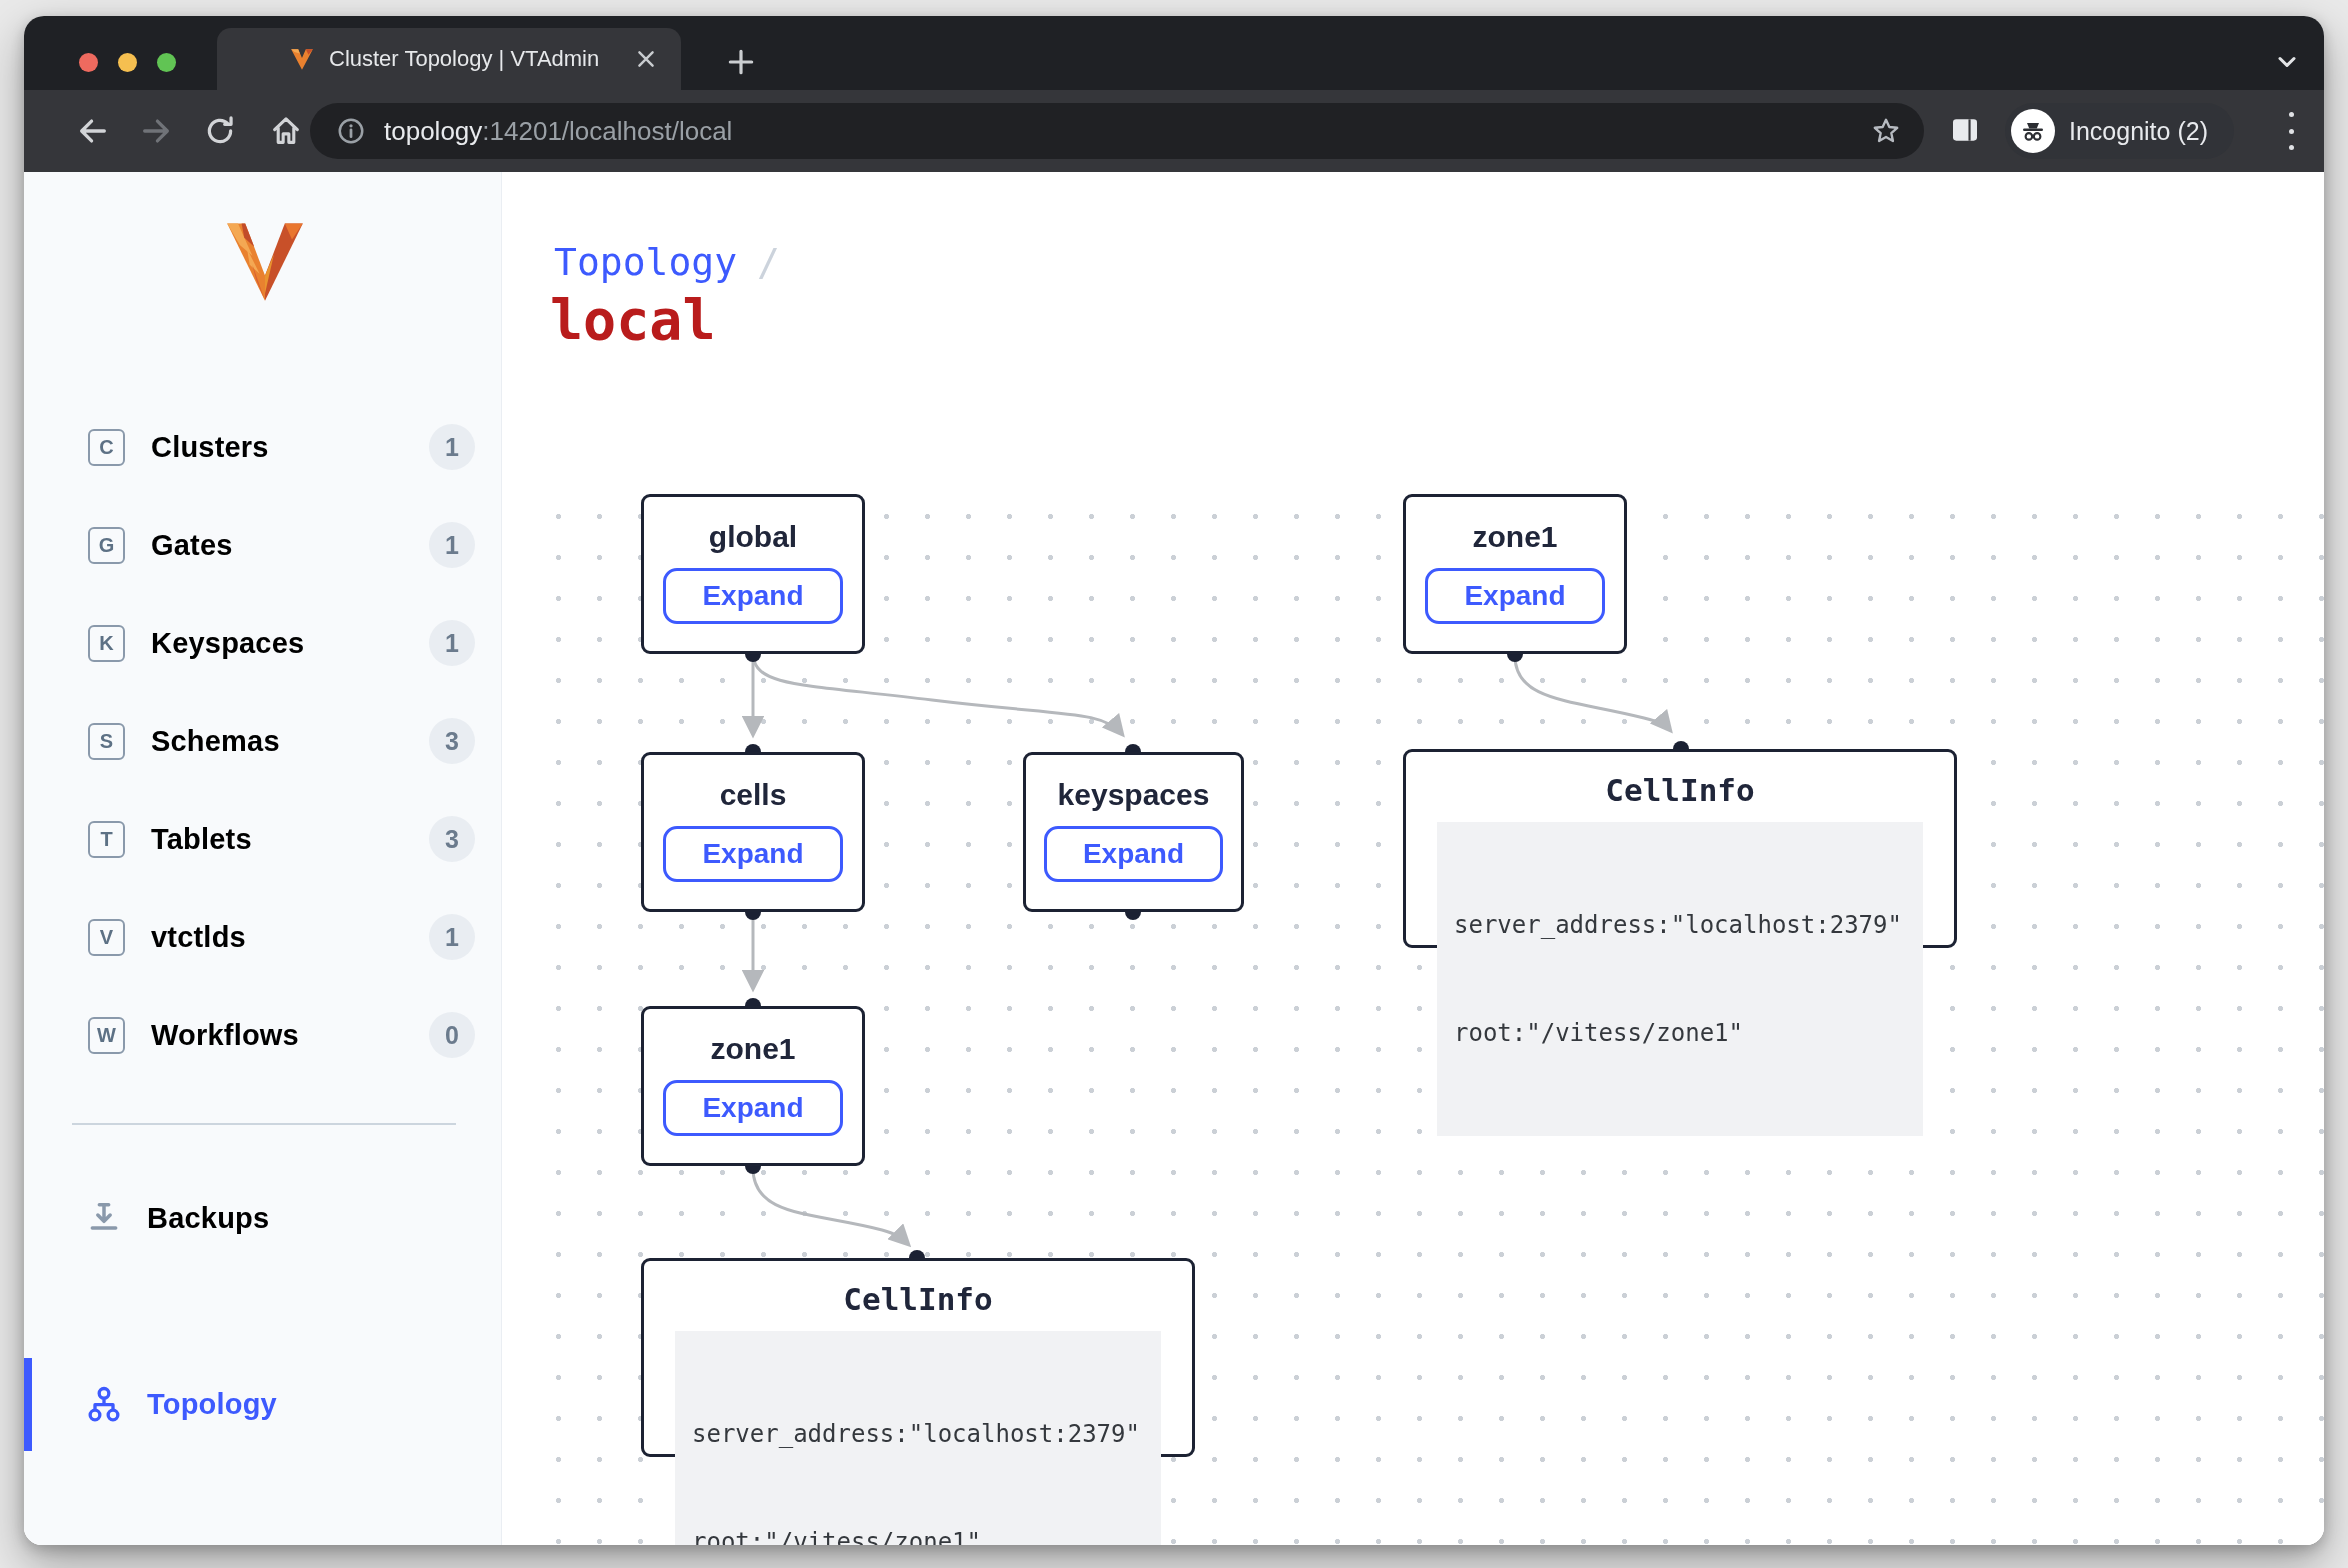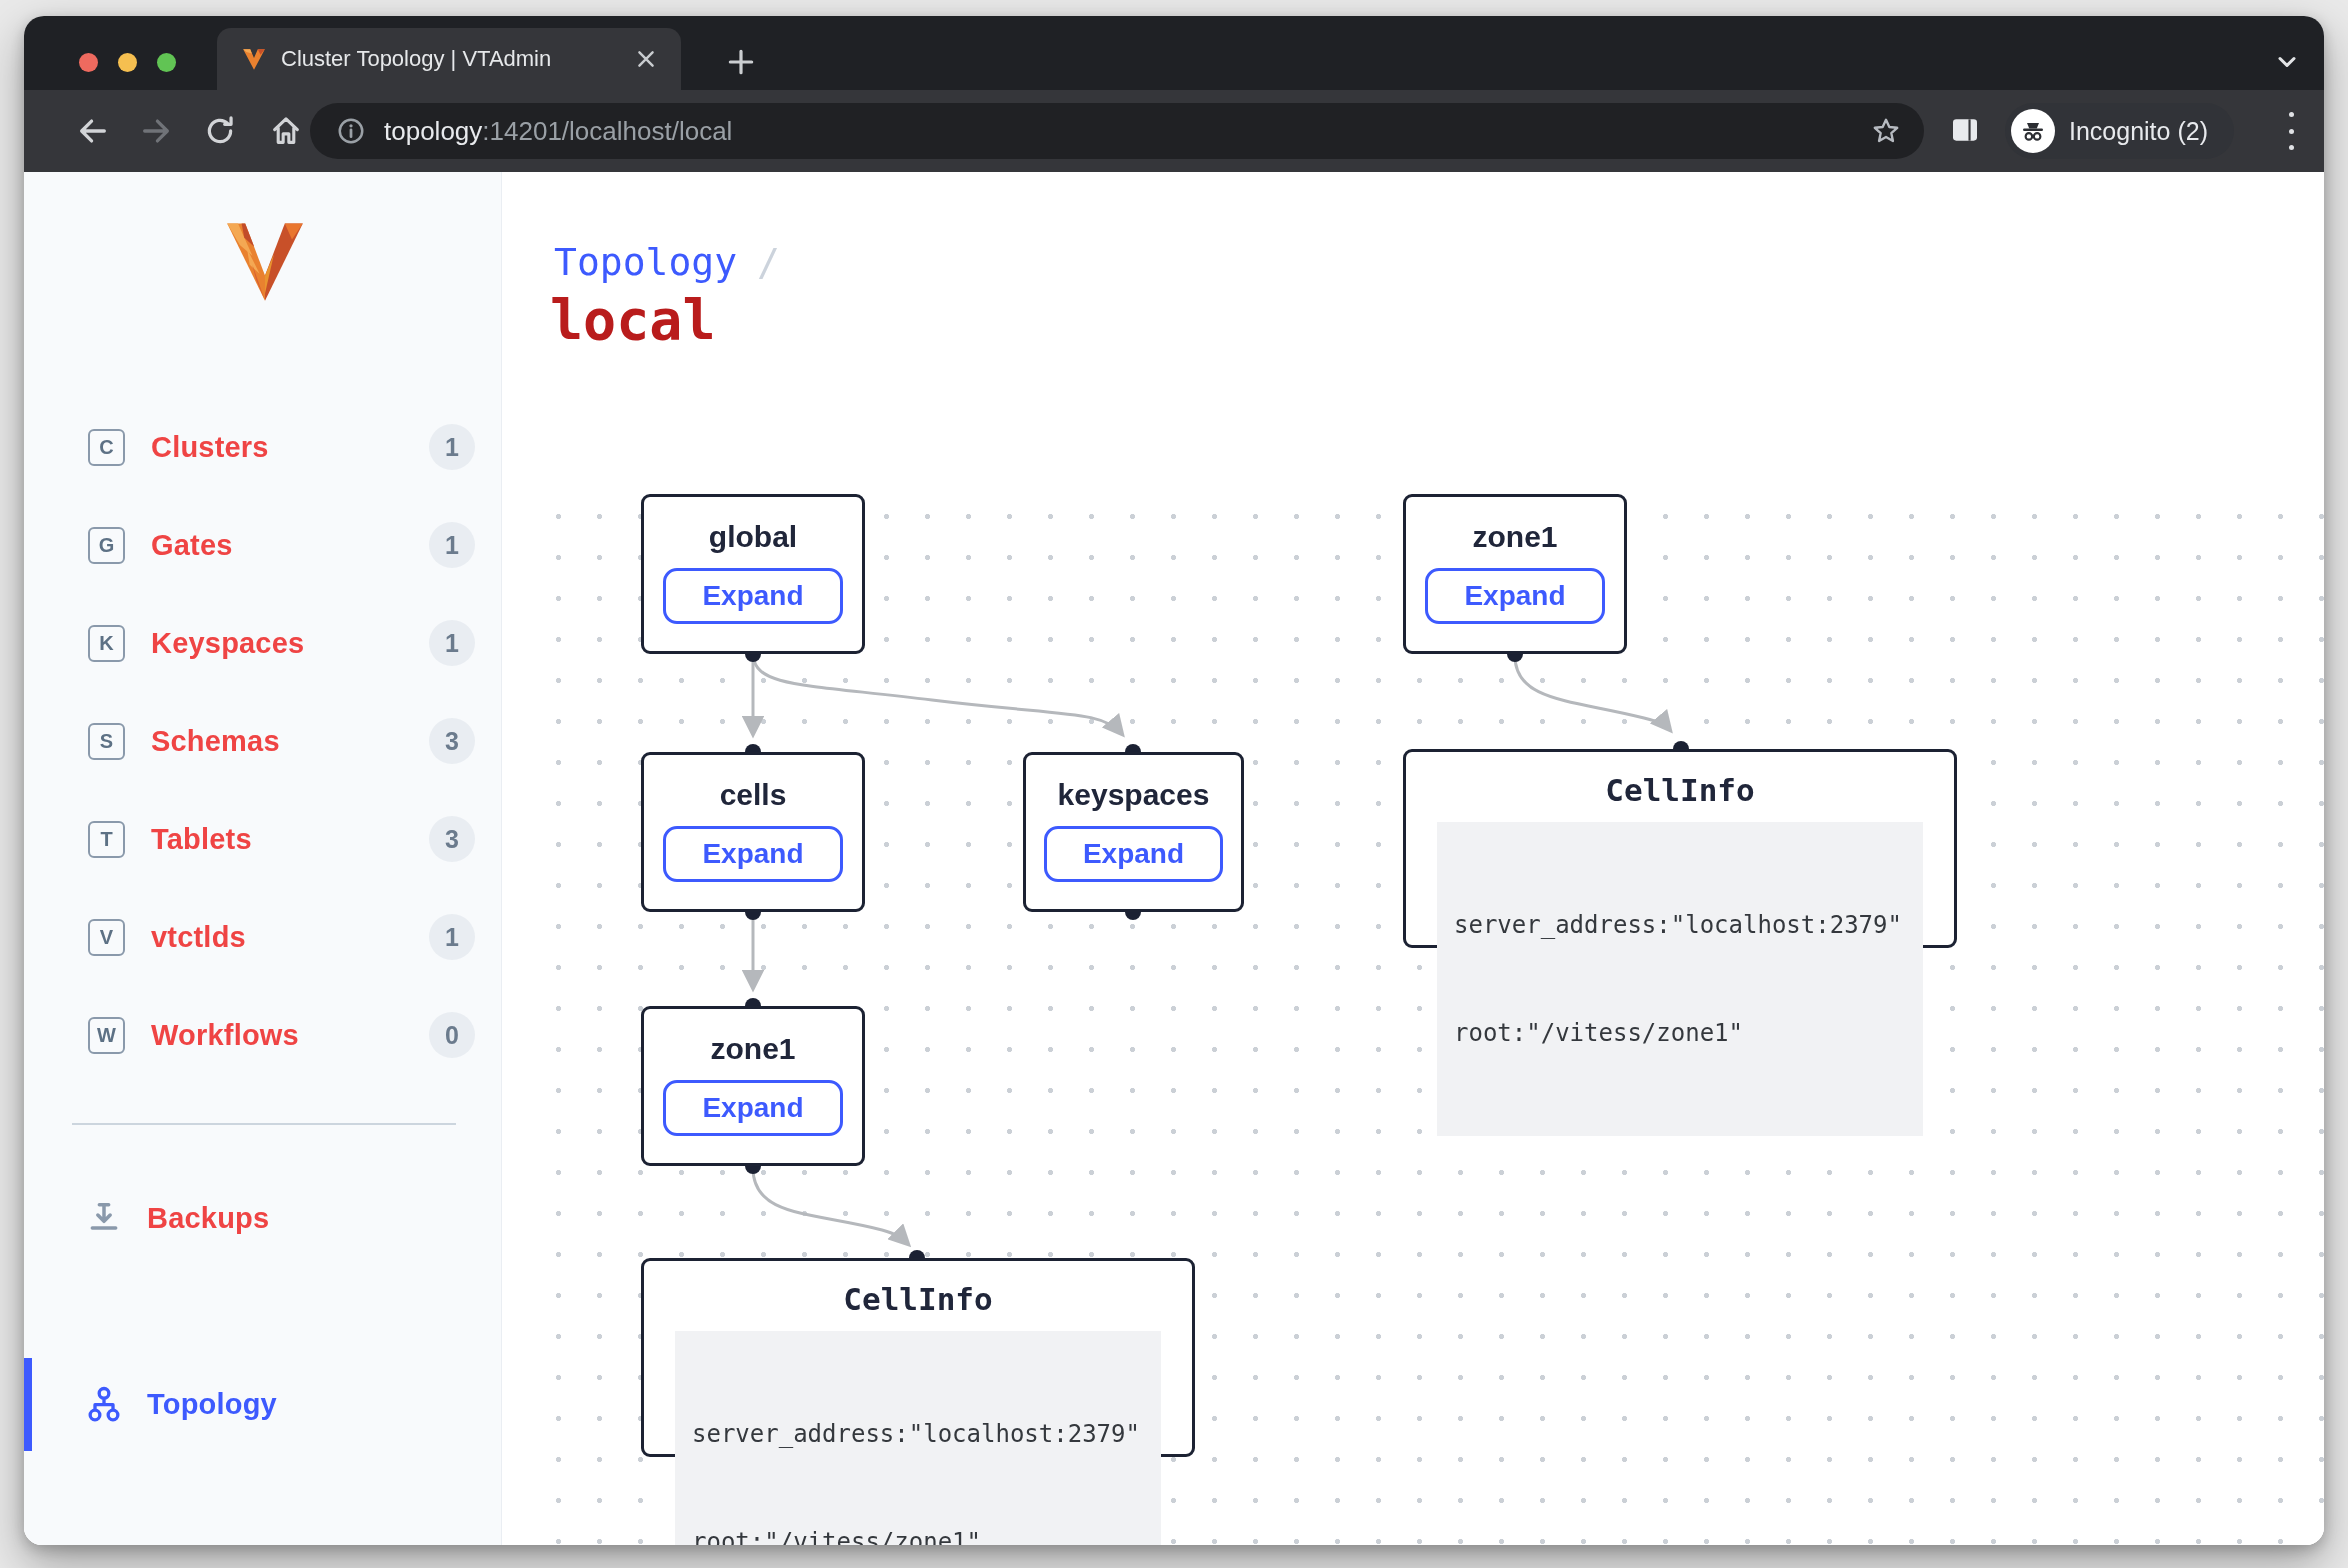--- a/index.html
+++ b/index.html
@@ -10,21 +10,21 @@
     border-radius:20px 20px 18px 18px; overflow:hidden; background:#fff;
     box-shadow:0 18px 45px rgba(0,0,0,.32), 0 4px 14px rgba(0,0,0,.2); }
 
   
   .tabbar { position:relative; height:74px; background:#1f2125; }
   .tl { position:absolute; top:37px; width:19px; height:19px; border-radius:50%; }
   .tl.red { left:55px; background:#ee6a5f; }
   .tl.yellow { left:94px; background:#f5bf50; }
   .tl.green { left:133px; background:#61c454; }
   .tab { position:absolute; left:193px; top:12px; width:464px; height:62px;
-    background:#35363a; border-radius:14px 14px 0 0; display:flex; align-items:center; }
+    background:#35363a; border-radius:14px 14px 0 0; display:flex; align-items:center;padding-left:48px; }
   .tab-favicon { margin-left:24px; width:26px; height:26px; flex:0 0 auto; }
   .tab-title { margin-left:14px; color:#e6e8ea; font-size:22px; white-space:nowrap;
     overflow:hidden; flex:1 1 auto; }
   .tab-close { margin-right:20px; width:30px; height:30px; display:flex; align-items:center;
     justify-content:center; color:#c9cccf; border-radius:50%; flex:0 0 auto; }
   .newtab { position:absolute; left:700px; top:29px; width:34px; height:34px; color:#cbced1;
     display:flex; align-items:center; justify-content:center; }
   .tab-chevron { position:absolute; left:2248px; top:32px; width:30px; height:28px; color:#e2e4e6; }
 
   
@@ -49,21 +49,21 @@
 
   
   .content { position:absolute; top:156px; left:0; right:0; bottom:0; background:#fff; }
   .sidebar { position:absolute; left:0; top:0; bottom:0; width:478px; background:#f8fafc;
     border-right:1px solid #eaeef3; }
   .logo { position:absolute; left:196px; top:46px; width:90px; height:90px; }
 
   .nav-item { position:absolute; left:0; right:0; height:56px; display:flex; align-items:center; }
   .abbr-box { margin-left:64px; width:37px; height:37px; border:2.5px solid #8a99ab; border-radius:6px;
     color:#5d7185; font-size:20px; font-weight:700; display:flex; align-items:center; justify-content:center; }
-  .nav-label { margin-left:26px; font-size:29px; font-weight:700; color:#ef4444; letter-spacing:.2px; }
+  .nav-label { margin-left:26px; font-size:29px; font-weight:700; color:#000000; letter-spacing:.2px; }
   .badge { position:absolute; right:26px; width:46px; height:46px; border-radius:50%;
     background:#e9edf2; color:#6b7b8d; font-size:25px; font-weight:700;
     display:flex; align-items:center; justify-content:center; }
   .side-divider { position:absolute; left:48px; width:384px; height:0; border-top:2px solid #ccd5de; top:951px; }
   .tool-icon { margin-left:60px; width:40px; height:40px; flex:0 0 auto; }
   .tool-item .nav-label { margin-left:23px; }
   .tool-item.active .nav-label { color:#3d5afe; }
   .active-bar { position:absolute; left:0; top:1186px; width:8px; height:93px; background:#3d5afe; }
 
   .main { position:absolute; left:478px; top:0; right:0; bottom:0; background:#fff; overflow:hidden; }

